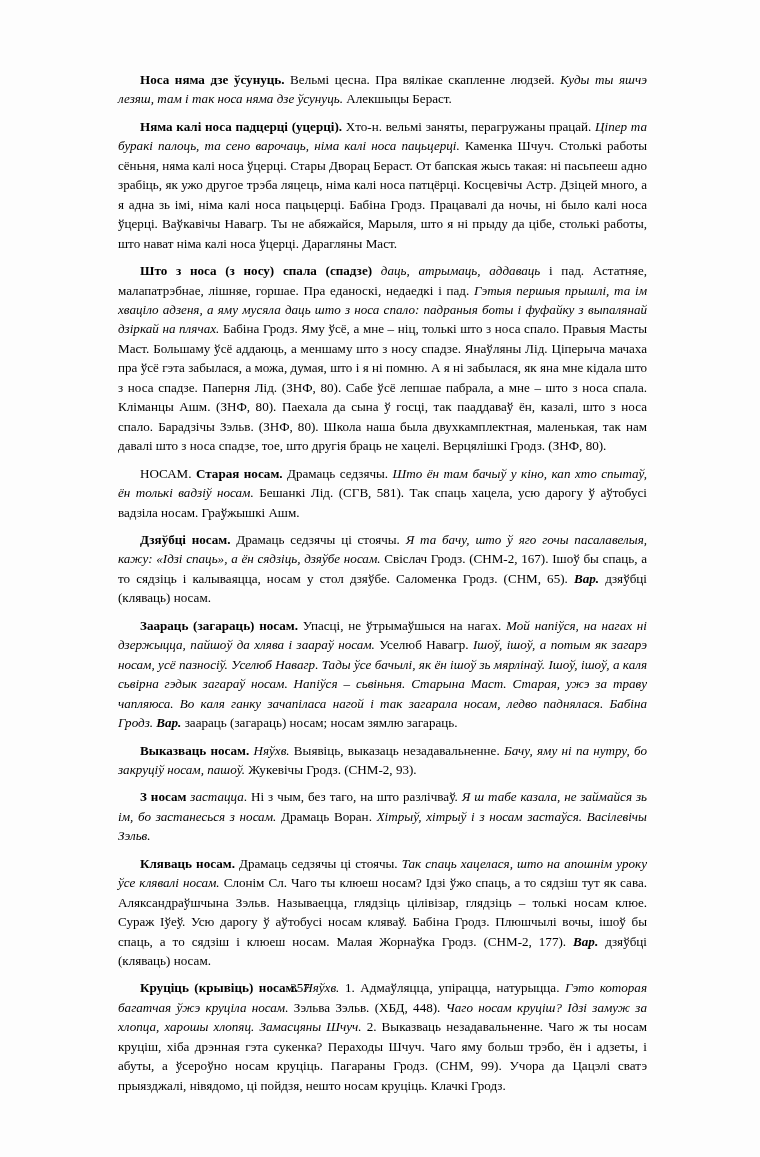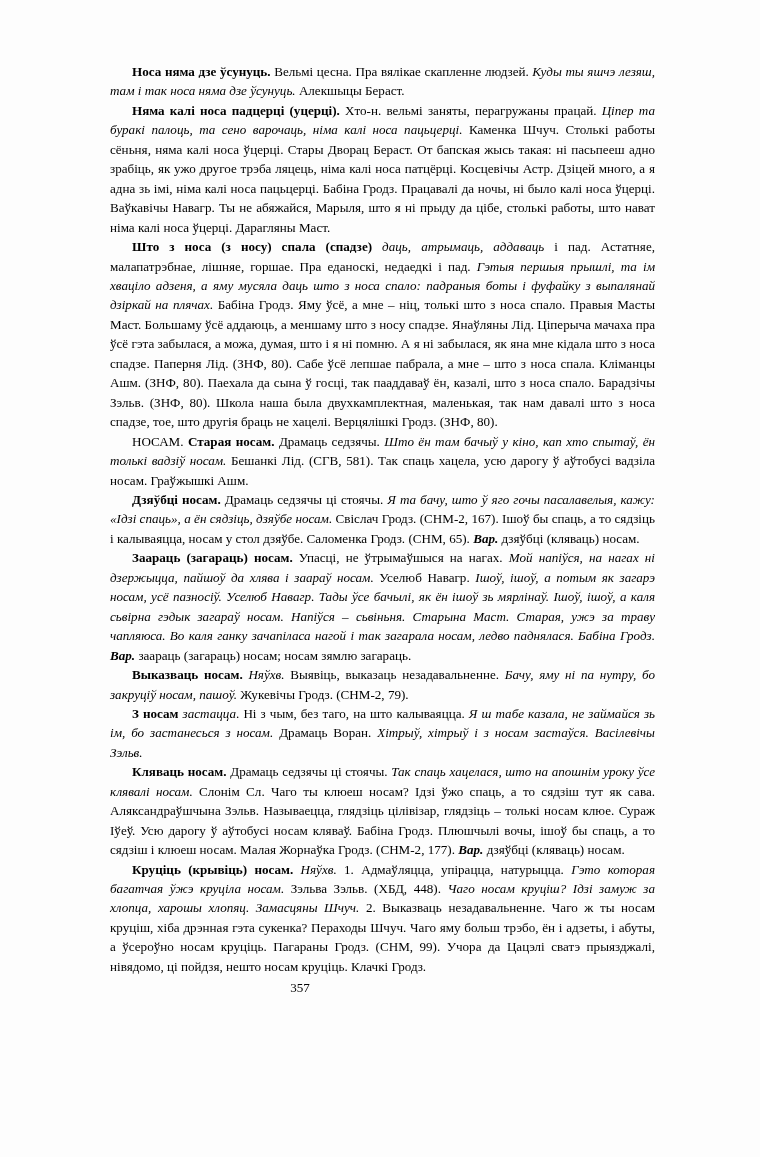--- a/index.html
+++ b/index.html
@@ -25,21 +25,21 @@
     left: 110px;
     top: 62px;
     width: 545px;
     font-size: 13.1px;
     line-height: 19.45px;
     text-align: justify;
     text-justify: inter-word;
     hyphens: none;
   }
   .para {
-    margin: 0;
+    margin: 8px;
     text-indent: 22px;
     text-align: justify;
   }
   b, .hw {
     font-weight: bold;
   }
   i, .ex {
     font-style: italic;
   }
   .pagenum {
@@ -64,23 +64,23 @@
     <p class="para"><b class="hw">Няма калі носа падцерці (уцерці).</b><span> Хто-н. вельмі заняты, перагружаны працай. </span><i class="ex">Ціпер та буракі палоць, та сено варочаць, німа калі носа пацьцерці.</i><span> Каменка Шчуч. </span><span>Столькі работы сёньня, няма калі носа ўцерці. Стары Дворац Бераст. От бапская жысь такая: ні пасьпееш адно зрабіць, як ужо другое трэба ляцець, німа калі носа патцёрці. Косцевічы Астр. Дзіцей много, а я адна зь імі, німа калі носа пацьцерці. Бабіна Гродз. Працавалі да ночы, ні было калі носа ўцерці. Ваўкавічы Навагр. Ты не абяжайся, Марыля, што я ні прыду да цібе, столькі работы, што нават німа калі носа ўцерці. Дарагляны Маст.</span></p>
 
     <p class="para"><b class="hw">Што з носа (з носу) спала (спадзе)</b><i class="ex"> даць, атрымаць, аддаваць</i><span> і пад. Астатняе, малапатрэбнае, лішняе, горшае. Пра еданоскі, недаедкі і пад. </span><i class="ex">Гэтыя першыя прышлі, та ім хваціло адзеня, а яму мусяла даць што з носа спало: падраныя боты і фуфайку з выпалянай дзіркай на плячах.</i><span> Бабіна Гродз. </span><span>Яму ўсё, а мне – ніц, толькі што з носа спало. Правыя Масты Маст. Большаму ўсё аддаюць, а меншаму што з носу спадзе. Янаўляны Лід. Ціперыча мачаха пра ўсё гэта забылася, а можа, думая, што і я ні помню. А я ні забылася, як яна мне кідала што з носа спадзе. Паперня Лід. (ЗНФ, 80). Сабе ўсё лепшае пабрала, а мне – што з носа спала. Кліманцы Ашм. (ЗНФ, 80). Паехала да сына ў госці, так пааддаваў ён, казалі, што з носа спало. Барадзічы Зэльв. (ЗНФ, 80). Школа наша была двухкамплектная, маленькая, так нам давалі што з носа спадзе, тое, што другія браць не хацелі. Верцялішкі Гродз. (ЗНФ, 80).</span></p>
 
     <p class="para"><span>НОСАМ.</span> <b class="hw">Старая носам.</b><span> Драмаць седзячы. </span><i class="ex">Што ён там бачыў у кіно, кап хто спытаў, ён толькі вадзіў носам.</i><span> Бешанкі Лід. (СГВ, 581). </span><span>Так спаць хацела, усю дарогу ў аўтобусі вадзіла носам. Граўжышкі Ашм.</span></p>
 
     <p class="para"><b class="hw">Дзяўбці носам.</b><span> Драмаць седзячы ці стоячы. </span><i class="ex">Я та бачу, што ў яго гочы пасалавелыя, кажу: «Ідзі спаць», а ён сядзіць, дзяўбе носам.</i><span> Свіслач Гродз. (СНМ-2, 167). </span><span>Ішоў бы спаць, а то сядзіць і калываяцца, носам у стол дзяўбе. Саломенка Гродз. (СНМ, 65).</span> <b><i>Вар.</i></b><span> дзяўбці (кляваць) носам.</span></p>
 
     <p class="para"><b class="hw">Заараць (загараць) носам.</b><span> Упасці, не ўтрымаўшыся на нагах. </span><i class="ex">Мой напіўся, на нагах ні дзержыцца, пайшоў да хлява і заараў носам.</i><span> Уселюб Навагр. </span><i class="ex">Ішоў, ішоў, а потым як загарэ носам, усё пазносіў. Уселюб Навагр. Тады ўсе бачылі, як ён ішоў зь мярлінаў. Ішоў, ішоў, а каля сьвірна гэдык загараў носам. Напіўся – сьвіньня. Старына Маст. Старая, ужэ за траву чапляюса. Во каля ганку зачапіласа нагой і так загарала носам, ледво паднялася. Бабіна Гродз.</i> <b><i>Вар.</i></b><span> заараць (загараць) носам; носам зямлю загараць.</span></p>
 
-    <p class="para"><b class="hw">Выказваць носам.</b> <i>Няўхв.</i><span> Выявіць, выказаць незадавальненне. </span><i class="ex">Бачу, яму ні па нутру, бо закруціў носам, пашоў.</i><span> Жукевічы Гродз. (СНМ-2, 79).</span></p>
+    <p class="para"><b class="hw">Выказваць носам.</b> <i>Няўхв.</i><span> Выявіць, выказаць незадавальненне. </span><i class="ex">Бачу, яму ні па нутру, бо закруціў носам, пашоў.</i><span> Жукевічы Гродз. (СНМ-2, 93).</span></p>
 
-    <p class="para"><b class="hw">З носам</b><i class="ex"> застацца</i><span>. Ні з чым, без таго, на што калываяцца. </span><i class="ex">Я ш табе казала, не займайся зь ім, бо застанесься з носам.</i><span> Драмаць Воран. </span><i class="ex">Хітрыў, хітрыў і з носам застаўся. Васілевічы Зэльв.</i></p>
+    <p class="para"><b class="hw">З носам</b><i class="ex"> застацца</i><span>. Ні з чым, без таго, на што разлічваў. </span><i class="ex">Я ш табе казала, не займайся зь ім, бо застанесься з носам.</i><span> Драмаць Воран. </span><i class="ex">Хітрыў, хітрыў і з носам застаўся. Васілевічы Зэльв.</i></p>
 
     <p class="para"><b class="hw">Кляваць носам.</b><span> Драмаць седзячы ці стоячы. </span><i class="ex">Так спаць хацелася, што на апошнім уроку ўсе клявалі носам.</i><span> Слонім Сл. </span><span>Чаго ты клюеш носам? Ідзі ўжо спаць, а то сядзіш тут як сава. Аляксандраўшчына Зэльв. Называецца, глядзіць цілівізар, глядзіць – толькі носам клюе. Сураж Іўеў. Усю дарогу ў аўтобусі носам кляваў. Бабіна Гродз. Плюшчылі вочы, ішоў бы спаць, а то сядзіш і клюеш носам. Малая Жорнаўка Гродз. (СНМ-2, 177).</span> <b><i>Вар.</i></b><span> дзяўбці (кляваць) носам.</span></p>
 
     <p class="para"><b class="hw">Круціць (крывіць) носам.</b> <i>Няўхв.</i> <span>1.</span><span> Адмаўляцца, упірацца, натурыцца. </span><i class="ex">Гэто которая багатчая ўжэ круціла носам.</i><span> Зэльва Зэльв. (ХБД, 448). </span><i class="ex">Чаго носам круціш? Ідзі замуж за хлопца, харошы хлопяц. Замасцяны Шчуч.</i><span> 2.</span><span> Выказваць незадавальненне. </span><span>Чаго ж ты носам круціш, хіба дрэнная гэта сукенка? Пераходы Шчуч. Чаго яму больш трэбо, ён і адзеты, і абуты, а ўсероўно носам круціць. Пагараны Гродз. (СНМ, 99). Учора да Цацэлі сватэ прыязджалі, нівядомо, ці пойдзя, нешто носам круціць. Клачкі Гродз.</span></p>
 
   </div>
 
   <div class="pagenum">357</div>
 
 </div>

